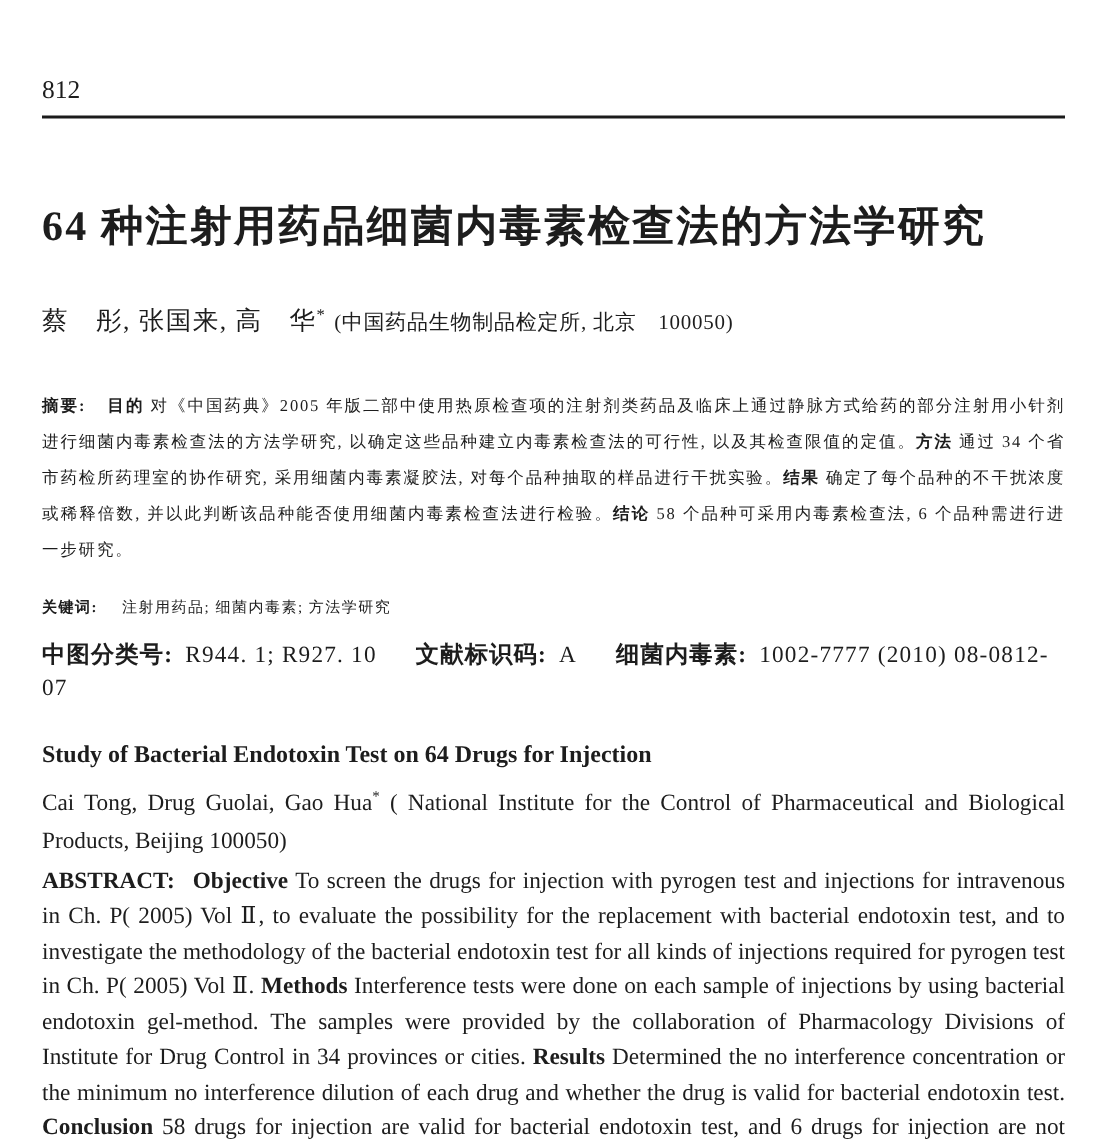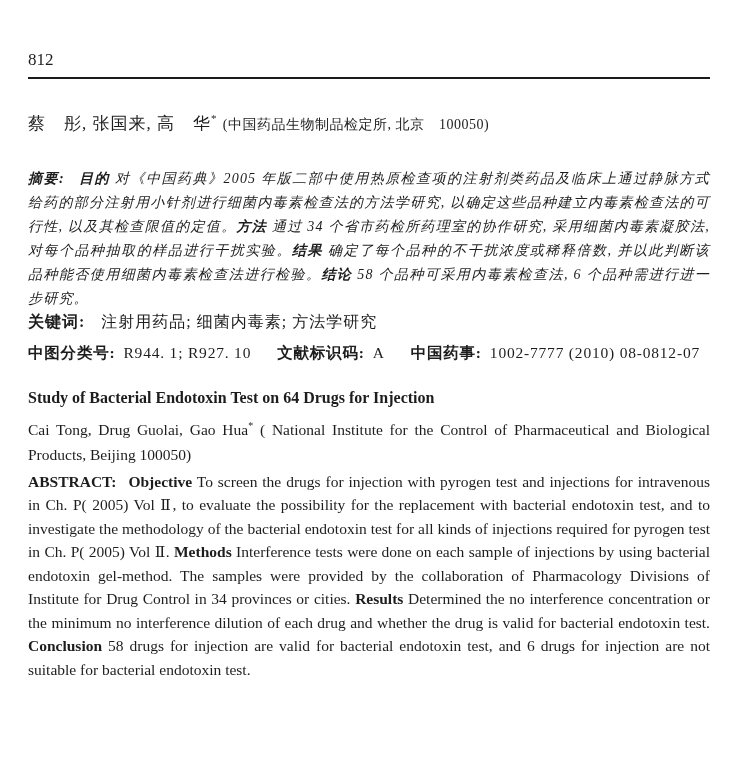--- a/index.html
+++ b/index.html
@@ -55,32 +55,31 @@
     font-size: 14px;
     letter-spacing: 0.5px;
     text-align: right;
   }
   .authors-cn sup {
     font-size: 11px;
   }
   
   .abstract-cn {
     margin: 30px 0 0 0;
-    font-size: 14px;
+    font-size: 11px;
     line-height: 24px;
     text-align: justify;
     letter-spacing: 1.2px;
-    font-style: italic;
   }
   .abstract-cn b.lead {
     margin-right: 14px;
   }
   .keywords-cn {
-    margin: 0 0 0 0;
-    font-size: 16px;
+    margin: 16px 0 0 0;
+    font-size: 10px;
     line-height: 22px;
     letter-spacing: 1px;
   }
   .keywords-cn b {
     margin-right: 16px;
   }
   .clc-line {
     margin: 9px 0 0 0;
     font-size: 15.5px;
     line-height: 22px;
@@ -115,30 +114,31 @@
 </head>
 <body>
 
 <div class="page">
 
   <div class="running-head">
     <span class="pageno">812</span>
   </div>
   <hr class="head-rule">
 
+  <h1 class="title-cn">64 种注射用药品细菌内毒素检查法的方法学研究</h1>
 
   <p class="authors-cn"><span>蔡　彤, 张国来, 高　华</span><sup>*</sup>
     <span class="affil">(中国药品生物制品检定所, 北京　100050)</span>
   </p>
 
   <p class="abstract-cn"><b class="lead">摘要:</b><b>目的</b> <span>对《中国药典》2005 年版二部中使用热原检查项的注射剂类药品及临床上通过静脉方式给药的部分注射用小针剂进行细菌内毒素检查法的方法学研究, 以确定这些品种建立内毒素检查法的可行性, 以及其检查限值的定值。</span><b>方法</b> <span>通过 34 个省市药检所药理室的协作研究, 采用细菌内毒素凝胶法, 对每个品种抽取的样品进行干扰实验。</span><b>结果</b> <span>确定了每个品种的不干扰浓度或稀释倍数, 并以此判断该品种能否使用细菌内毒素检查法进行检验。</span><b>结论</b> <span>58 个品种可采用内毒素检查法, 6 个品种需进行进一步研究。</span></p>
 
   <p class="keywords-cn"><b>关键词:</b><span>注射用药品; 细菌内毒素; 方法学研究</span></p>
 
-  <p class="clc-line"><span class="pair"><b>中图分类号:</b><span>R944. 1; R927. 10</span></span><span class="pair"><b>文献标识码:</b><span>A</span></span><span class="pair"><b>中国药事:</b><span>1002-7777 (2010) 08-0812-07</span></span></p>
+  <p class="clc-line"><span class="pair"><b>中图分类号:</b><span>R944. 1; R927. 10</span></span><span class="pair"><b>文献标识码:</b><span>A</span></span><span class="pair"><b>细菌内毒素:</b><span>1002-7777 (2010) 08-0812-07</span></span></p>
 
   <h2 class="title-en">Study of Bacterial Endotoxin Test on 64 Drugs for Injection</h2>
 
   <p class="authors-en"><span>Cai Tong, Drug Guolai, Gao Hua</span><sup>*</sup> <span>( National Institute for the Control of Pharmaceutical and Biological Products, Beijing 100050)</span></p>
 
   <p class="abstract-en"><b class="lead">ABSTRACT:</b><b class="runin">Objective</b> <span>To screen the drugs for injection with pyrogen test and injections for intravenous in Ch. P( 2005) Vol Ⅱ, to evaluate the possibility for the replacement with bacterial endotoxin test, and to investigate the methodology of the bacterial endotoxin test for all kinds of injections required for pyrogen test in Ch. P( 2005) Vol Ⅱ.</span> <b class="runin">Methods</b> <span>Interference tests were done on each sample of injections by using bacterial endotoxin gel-method. The samples were provided by the collaboration of Pharmacology Divisions of Institute for Drug Control in 34 provinces or cities.</span> <b class="runin">Results</b> <span>Determined the no interference concentration or the minimum no interference dilution of each drug and whether the drug is valid for bacterial endotoxin test.</span> <b class="runin">Conclusion</b> <span>58 drugs for injection are valid for bacterial endotoxin test, and 6 drugs for injection are not suitable for bacterial endotoxin test.</span></p>
 
 </div>
 
 </body></html>

